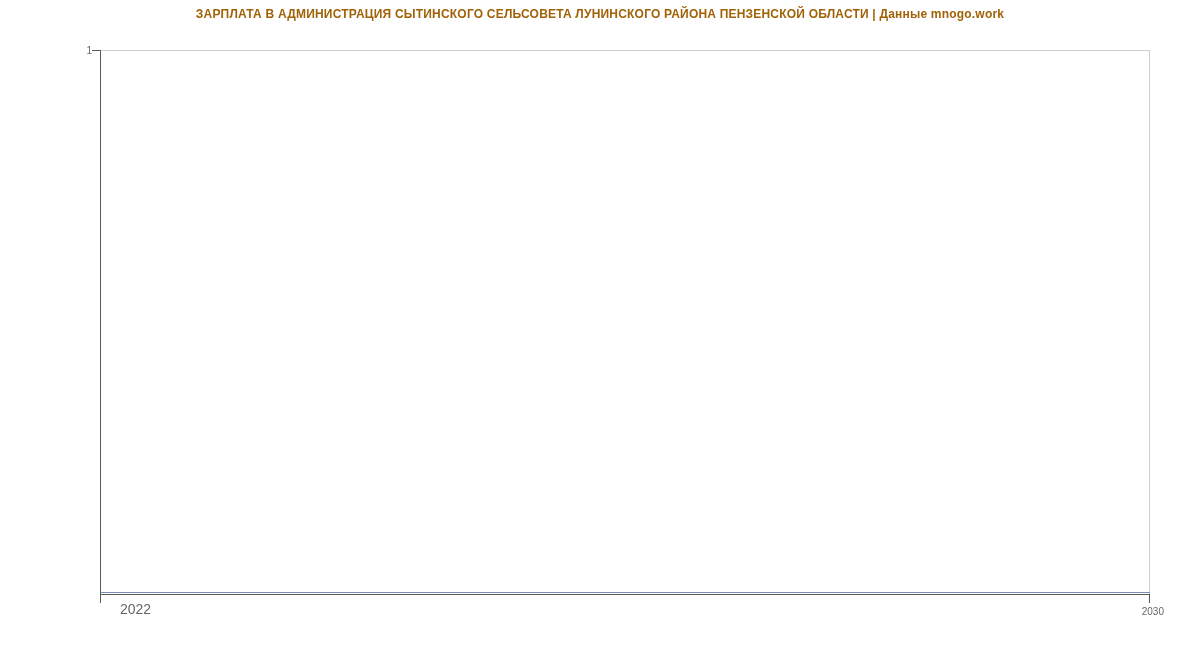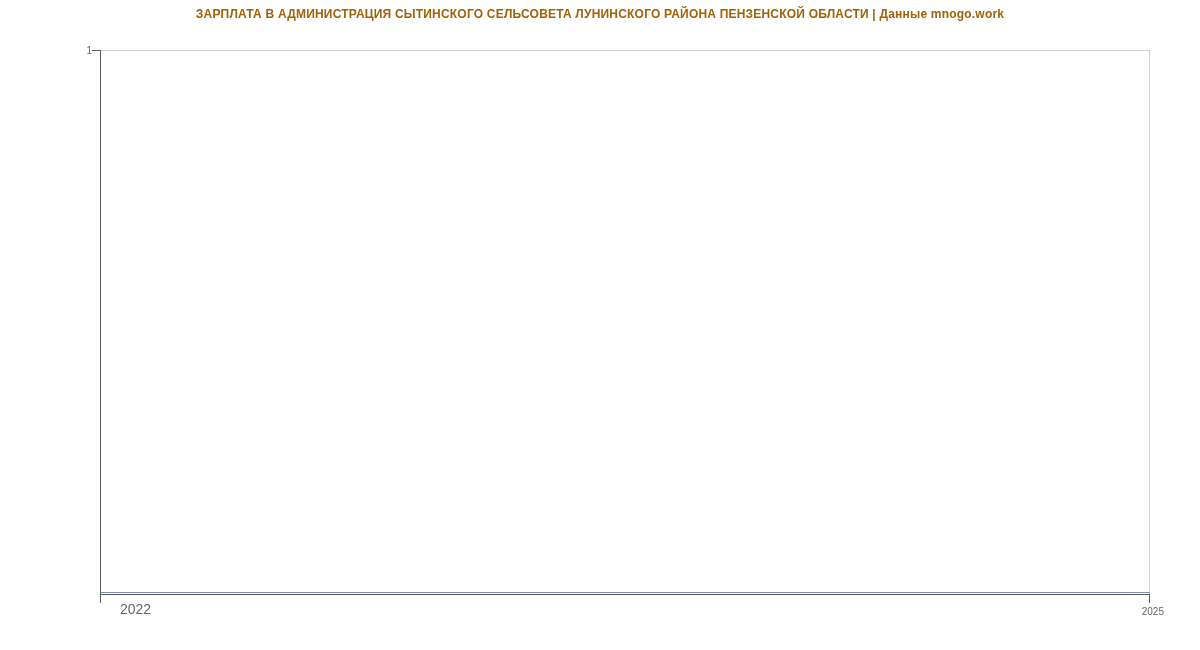--- a/index.html
+++ b/index.html
@@ -109,13 +109,13 @@
 <div class="y-tick-label">1</div>
 
 <div class="plot-area">
   <div class="plot-border"></div>
   <div class="data-line"></div>
 </div>
 
 <div class="x-tick-major-left"></div>
 <div class="x-tick-major-right"></div>
 <div class="x-tick-label-left">2022</div>
-<div class="x-tick-label-right">2025</div>
+<div class="x-tick-label-right">2030</div>
 
 </body></html>

